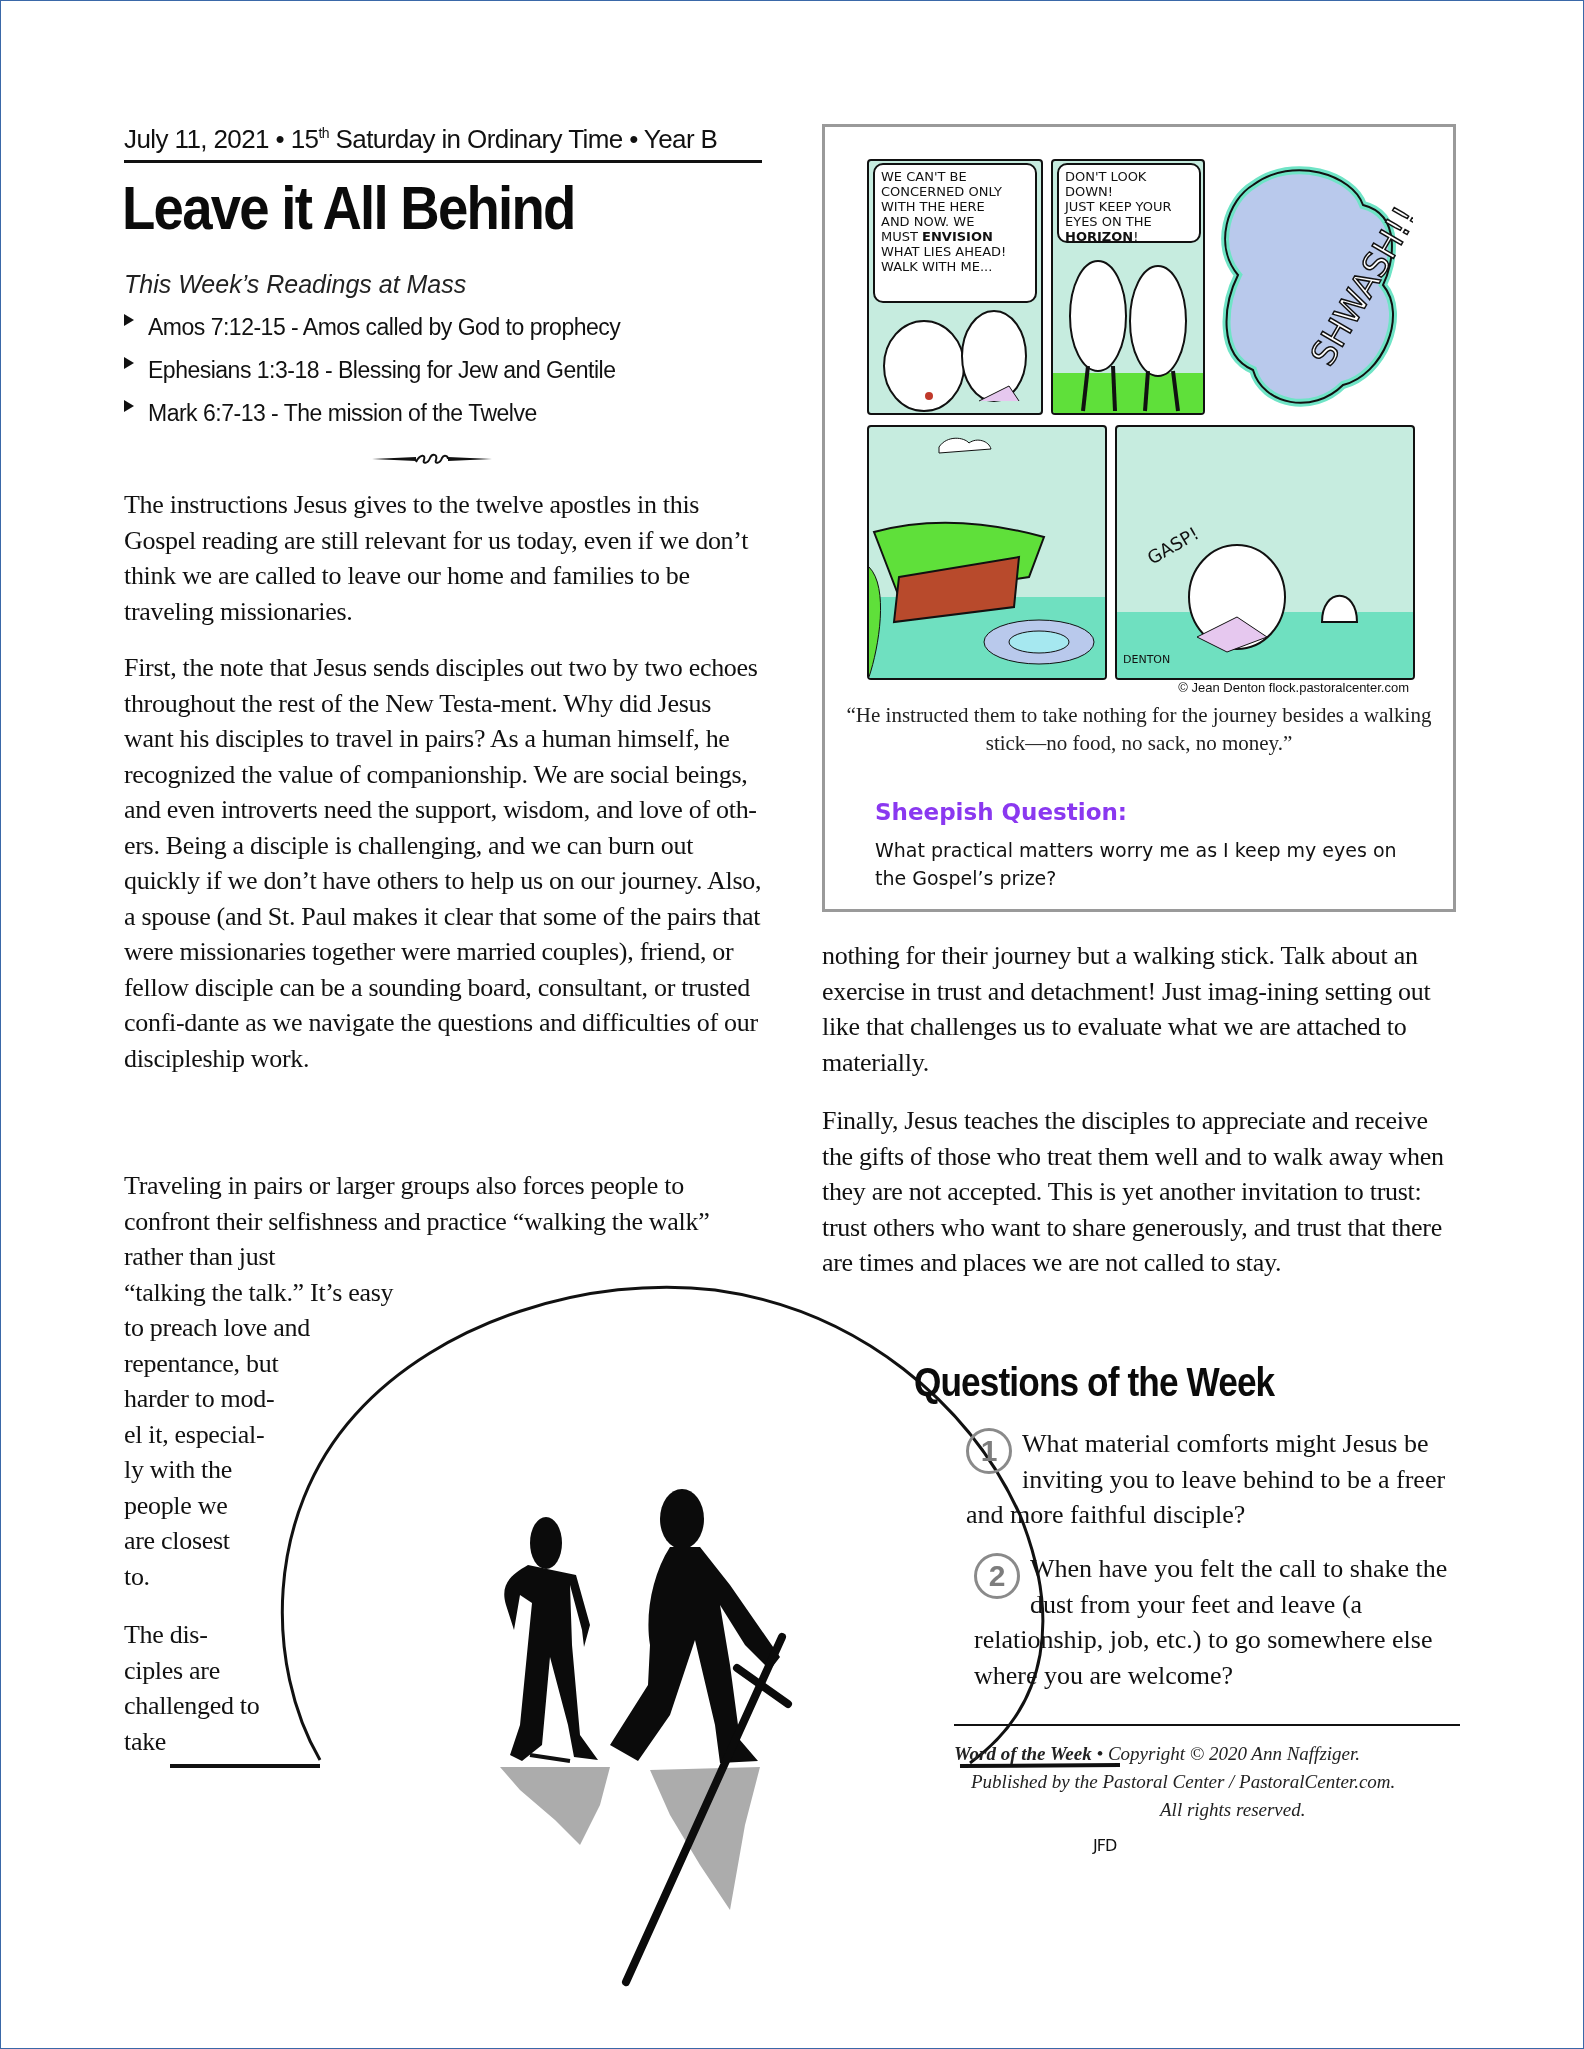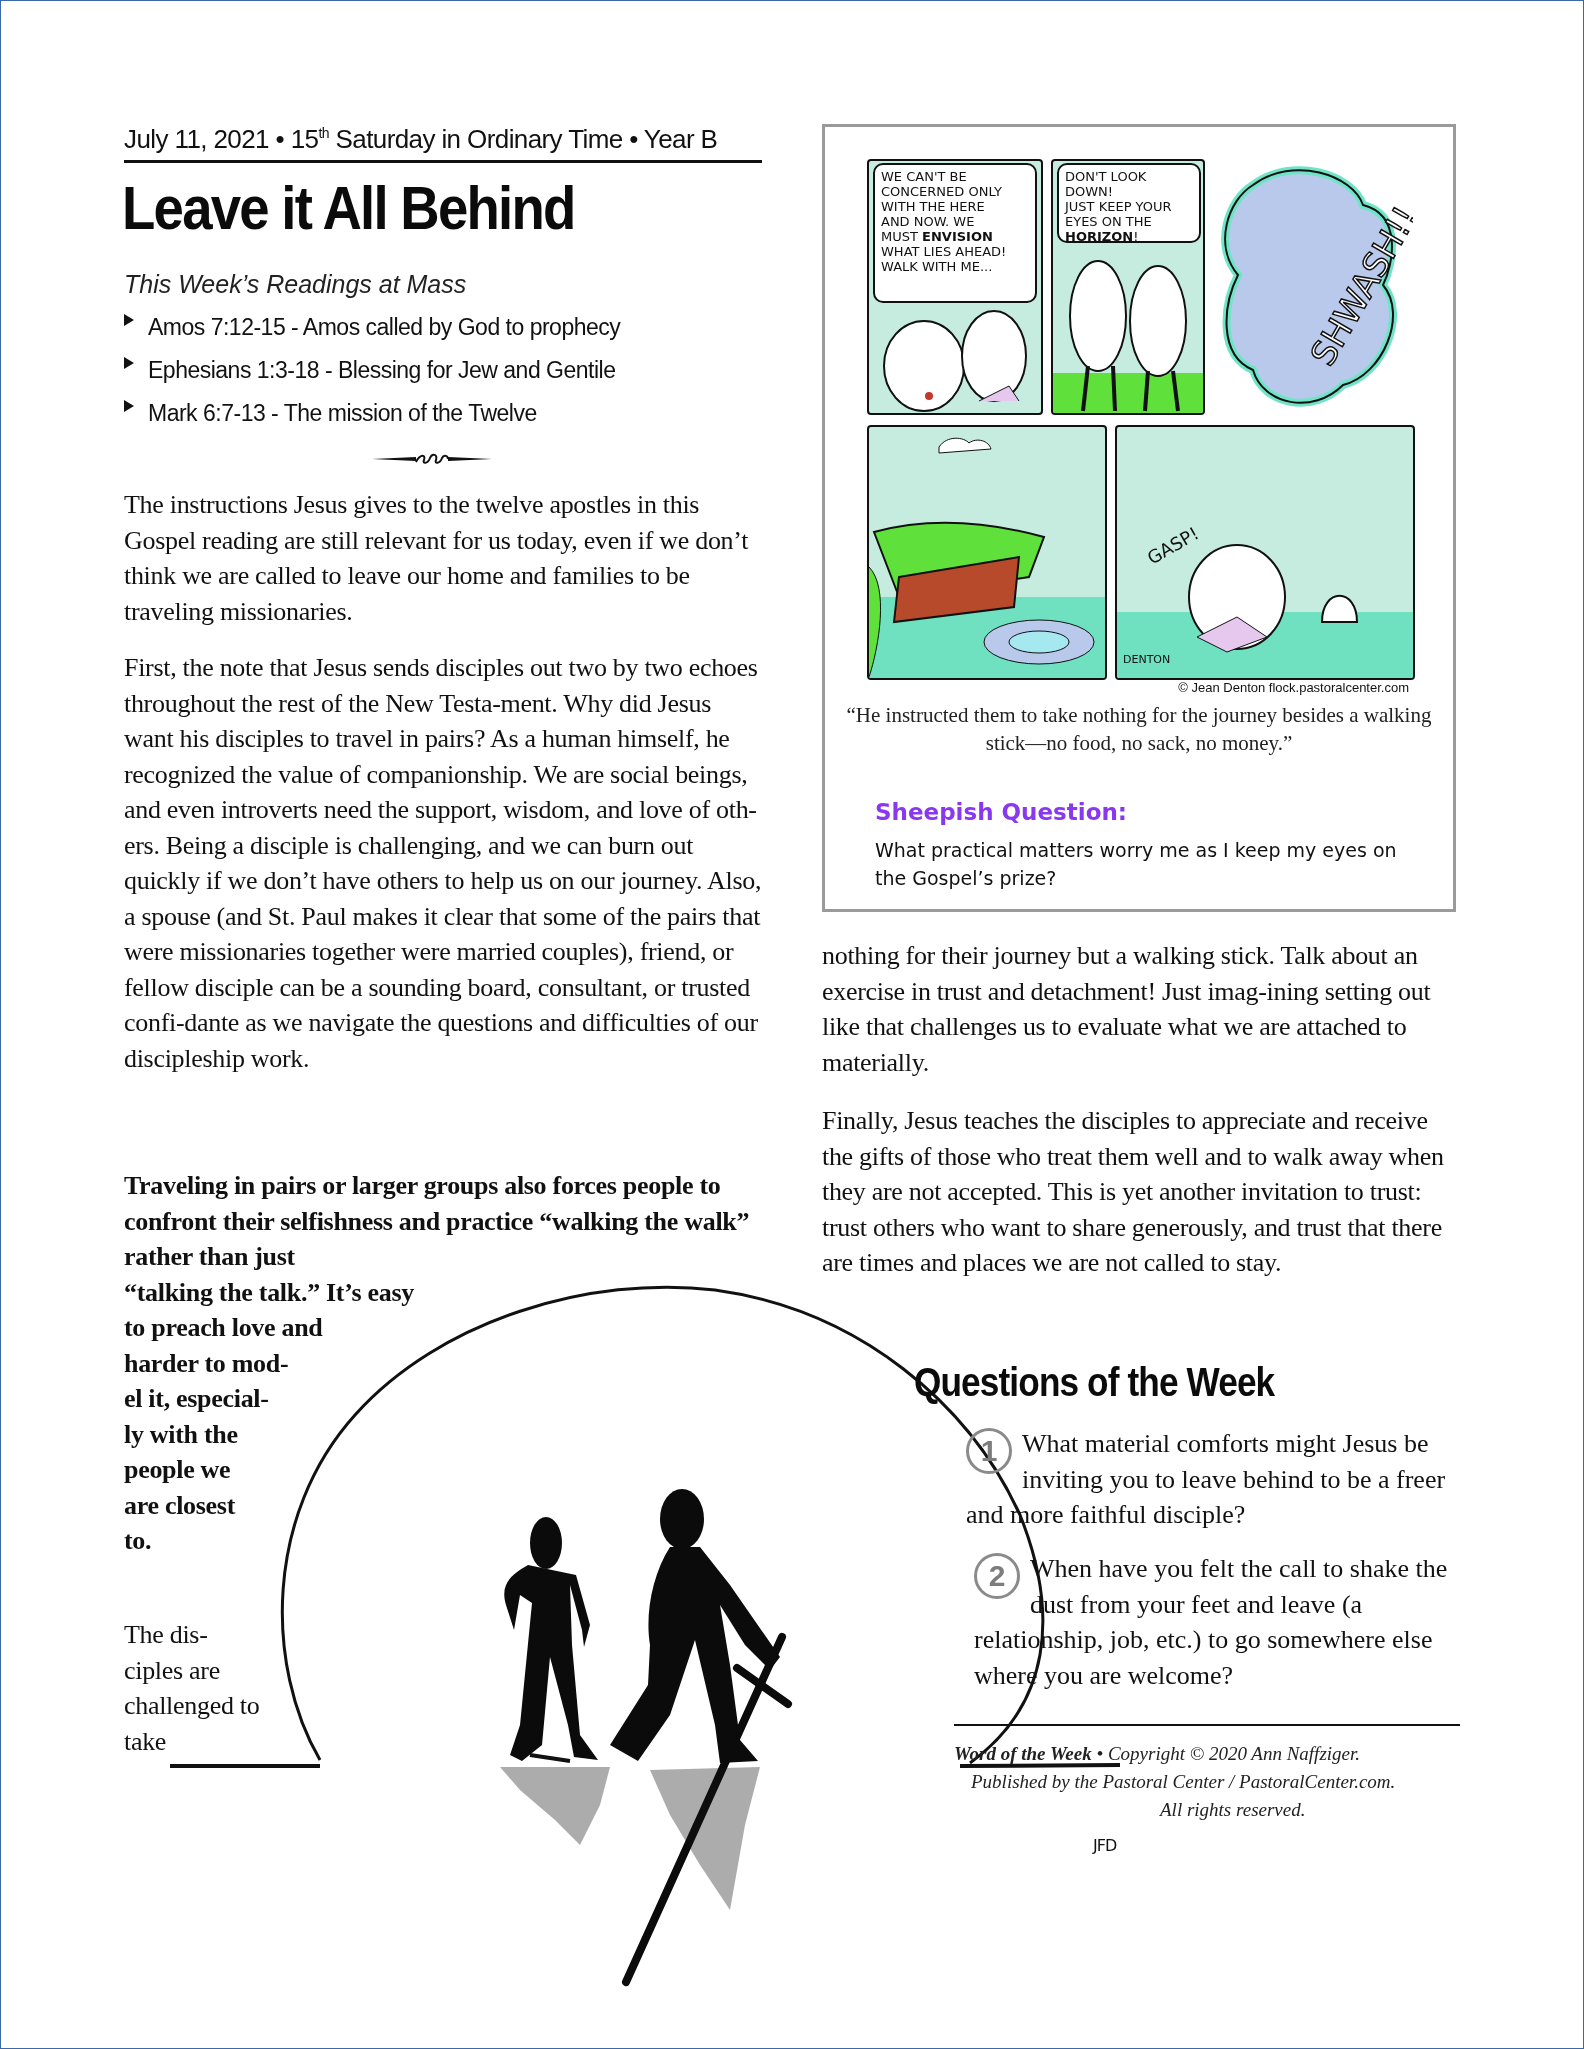--- a/index.html
+++ b/index.html
@@ -16,21 +16,21 @@
 
   .readings-heading { position: absolute; left: 124px; top: 270px; font-size: 25px; font-style: italic; color: #222; }
   .readings { position: absolute; left: 124px; top: 314px; list-style: none; margin: 0; padding: 0; }
   .readings li { height: 43px; font-size: 23px; color: #111; white-space: nowrap; display: flex; align-items: flex-start; letter-spacing: -0.5px; }
   .readings .tri { display: inline-block; width: 0; height: 0; border-top: 6px solid transparent; border-bottom: 6px solid transparent; border-left: 10px solid #111; margin-right: 14px; }
   .ornament { position: absolute; left: 372px; top: 452px; width: 120px; height: 14px; }
 
   .col-left p, .col-right p { margin: 0; font-size: 26px; line-height: 35.5px; color: #111; letter-spacing: -0.3px; }
   .p1 { position: absolute; left: 124px; top: 487px; width: 640px; }
   .p2 { position: absolute; left: 124px; top: 650px; width: 640px; }
-  .p3 { position: absolute; left: 124px; top: 1168px; width: 640px; font-weight: bold; }
+  .p3 { position: absolute; left: 124px; top: 1168px; width: 640px; }
   .p4 { position: absolute; left: 124px; top: 1617px; width: 140px; }
 
   .comic-box { position: absolute; left: 822px; top: 124px; width: 634px; height: 788px; border: 3px solid #9a9a9a; box-sizing: border-box; background: #fff; }
   .comic-panel { position: absolute; border: 2.5px solid #111; box-sizing: border-box; overflow: hidden; background: #c6ecdf; border-radius: 4px; }
   .bubble { position: absolute; background: #fff; border: 2px solid #111; border-radius: 10px; font-family: "DejaVu Sans", sans-serif; font-size: 13px; line-height: 15px; color: #111; padding: 4px 6px; box-sizing: border-box; text-transform: uppercase; }
   .bubble b { font-weight: bold; }
   .comic-credit { position: absolute; right: 44px; top: 553px; font-size: 13px; color: #111; }
   .comic-quote { position: absolute; left: 0; width: 628px; top: 574px; text-align: center; font-size: 21px; line-height: 28px; color: #222; }
   .sheepish-title { position: absolute; left: 50px; top: 672px; font-size: 23px; font-weight: bold; color: #8a38f0; font-family: "DejaVu Sans", sans-serif; }
   .sheepish-q { position: absolute; left: 50px; top: 709px; width: 540px; font-size: 19px; line-height: 28px; color: #111; font-family: "DejaVu Sans", sans-serif; }
@@ -90,20 +90,21 @@
   <path d="M44 10 C48 2 54 2 52 8 C50 12 56 12 58 6 C60 1 66 2 64 8 C62 12 68 12 70 6 C72 2 76 4 76 7" fill="none" stroke="#111" stroke-width="2"></path>
 </svg>
 
 <div class="col-left serif">
   <p class="p1">The instructions Jesus gives to the twelve apostles in this Gospel reading are still relevant for us today, even if we don’t think we are called to leave our home and families to be traveling missionaries.</p>
   <p class="p2">First, the note that Jesus sends disciples out two by two echoes throughout the rest of the New Testa-ment. Why did Jesus want his disciples to travel in pairs? As a human himself, he recognized the value of companionship. We are social beings, and even introverts need the support, wisdom, and love of oth-ers. Being a disciple is challenging, and we can burn out quickly if we don’t have others to help us on our journey. Also, a spouse (and St. Paul makes it clear that some of the pairs that were missionaries together were married couples), friend, or fellow disciple can be a sounding board, consultant, or trusted confi-dante as we navigate the questions and difficulties of our discipleship work.</p>
   <div class="p3">
     <p>Traveling in pairs or larger groups also forces people to confront their selfishness and practice “walking the walk” rather than just</p>
     <p>“talking the talk.” It’s easy</p>
     <p>to preach love and</p>
+    <p>repentance, but</p>
     <p>harder to mod-</p>
     <p>el it, especial-</p>
     <p>ly with the</p>
     <p>people we</p>
     <p>are closest</p>
     <p>to.</p>
   </div>
   <p class="p4">The dis-ciples are challenged to take</p>
 </div>
 

